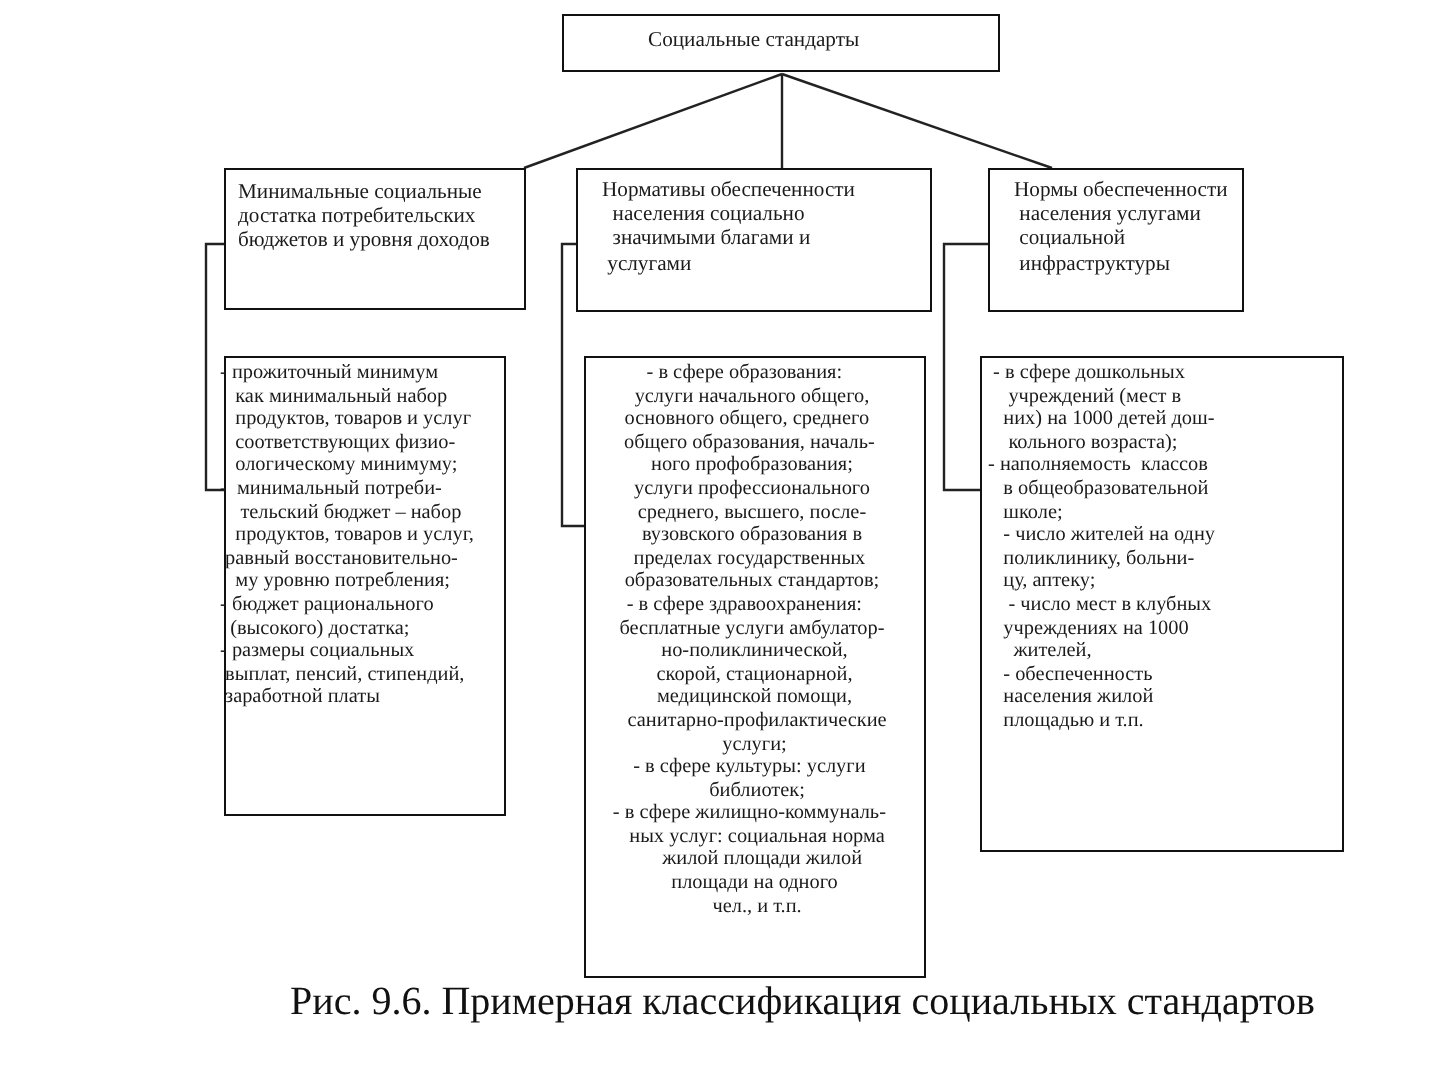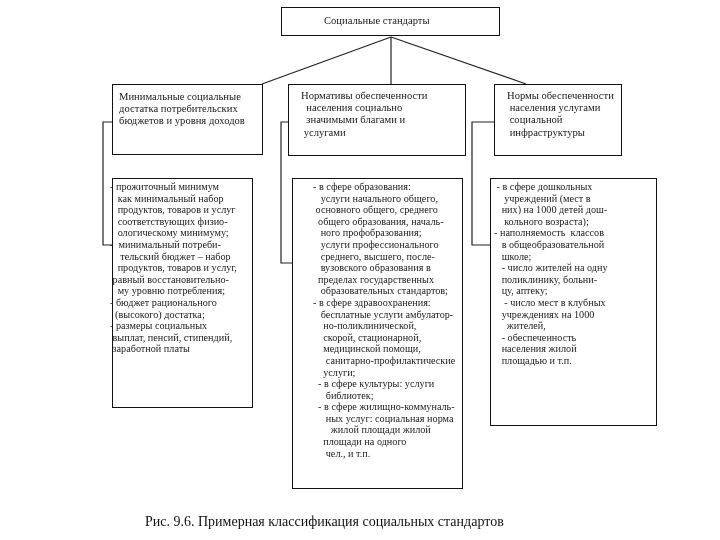--- a/index.html
+++ b/index.html
@@ -2,21 +2,21 @@
 <html><head>
 <meta charset="utf-8">
 <style>
   html, body { margin: 0; padding: 0; background: #ffffff; }
   body { width: 720px; height: 540px; position: relative; overflow: hidden;
          font-family: "Liberation Serif", "DejaVu Serif", serif; color: #111; }
   .box { position: absolute; border: 1.5px solid #111; background: #fff; box-sizing: border-box; }
   .txt { position: absolute; font-size: 10.2px; line-height: 11.6px; white-space: pre; color: #1a1a1a; }
   .hdr { font-size: 10.6px; line-height: 12.2px; }
   svg.lines { position: absolute; left: 0; top: 0; width: 720px; height: 540px; }
-  .caption { position: absolute; left: 145px; top: 514px; font-size: 14px; white-space: nowrap; color: #111; }
+  .caption { position: absolute; left: 145px; top: 490px; font-size: 20px; white-space: nowrap; color: #111; }
 </style>
 </head>
 <body>
 
 <svg class="lines" viewBox="0 0 720 540">
   <g stroke="#222" stroke-width="1.2" fill="none">
 
     <line x1="391" y1="37" x2="262" y2="84"></line>
     <line x1="391" y1="37" x2="391" y2="84"></line>
     <line x1="391" y1="37" x2="526" y2="84"></line>
@@ -65,21 +65,21 @@
  равный восстановительно-
    му уровню потребления;
 - бюджет рационального
   (высокого) достатка;
 - размеры социальных
  выплат, пенсий, стипендий,
  заработной платы</div>
 </div>
 
 <div class="box" style="left:292px; top:178px; width:171px; height:311px;">
-  <div class="txt" style="left:20px; top:2px;">- в сфере образования:
+  <div class="txt" style="left:8px; top:2px;text-align:center;">- в сфере образования:
    услуги начального общего,
  основного общего, среднего
   общего образования, началь-
    ного профобразования;
    услуги профессионального
    среднего, высшего, после-
    вузовского образования в
   пределах государственных
    образовательных стандартов;
 - в сфере здравоохранения:
@@ -91,21 +91,21 @@
     услуги;
   - в сфере культуры: услуги
      библиотек;
   - в сфере жилищно-коммуналь-
      ных услуг: социальная норма
        жилой площади жилой
     площади на одного
      чел., и т.п.</div>
 </div>
 
-<div class="box" style="left:490px; top:178px; width:167px; height:248px;">
+<div class="box" style="left:490px; top:178px; width:182px; height:248px;">
   <div class="txt" style="left:3px; top:2px;"> - в сфере дошкольных
     учреждений (мест в
    них) на 1000 детей дош-
     кольного возраста);
 - наполняемость  классов
    в общеобразовательной
    школе;
    - число жителей на одну
    поликлинику, больни-
    цу, аптеку;

